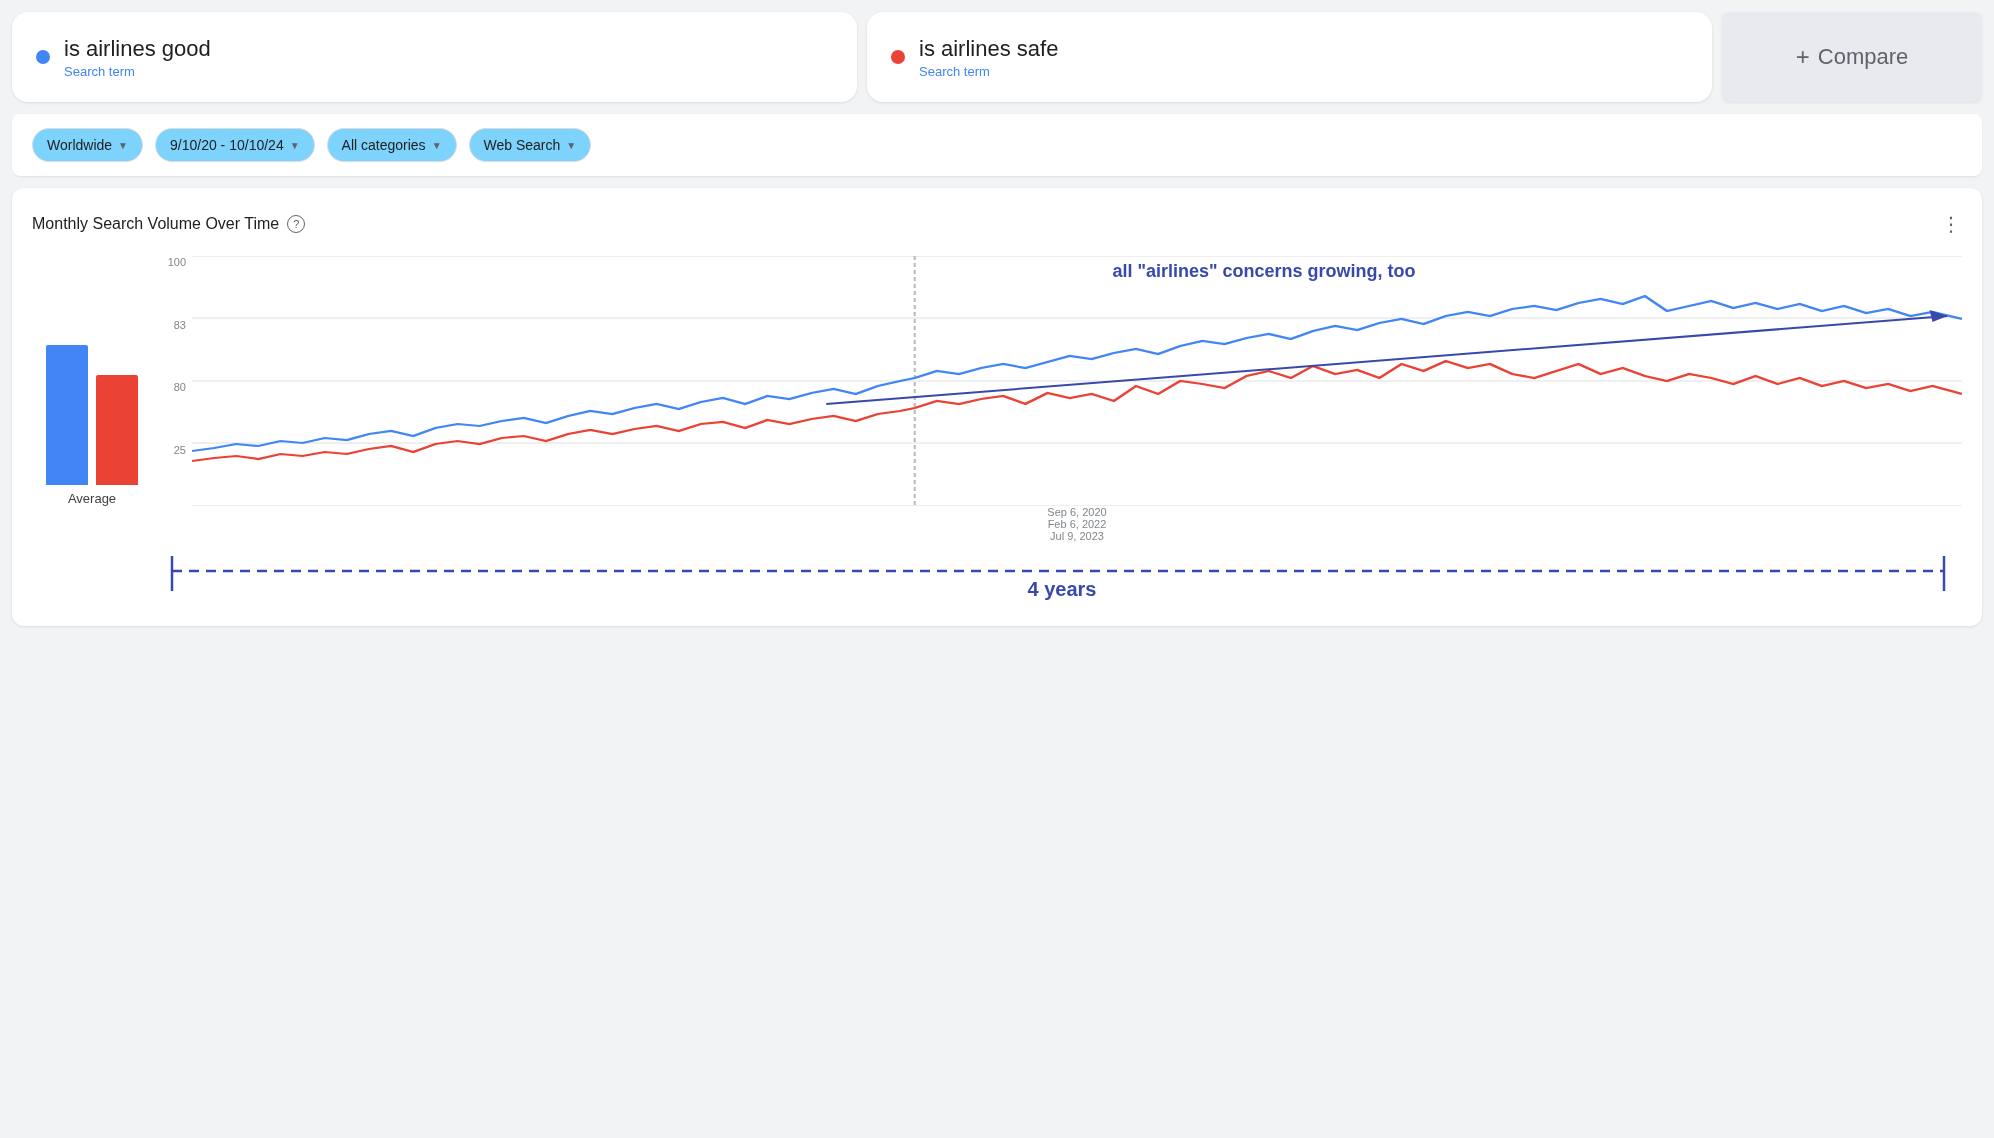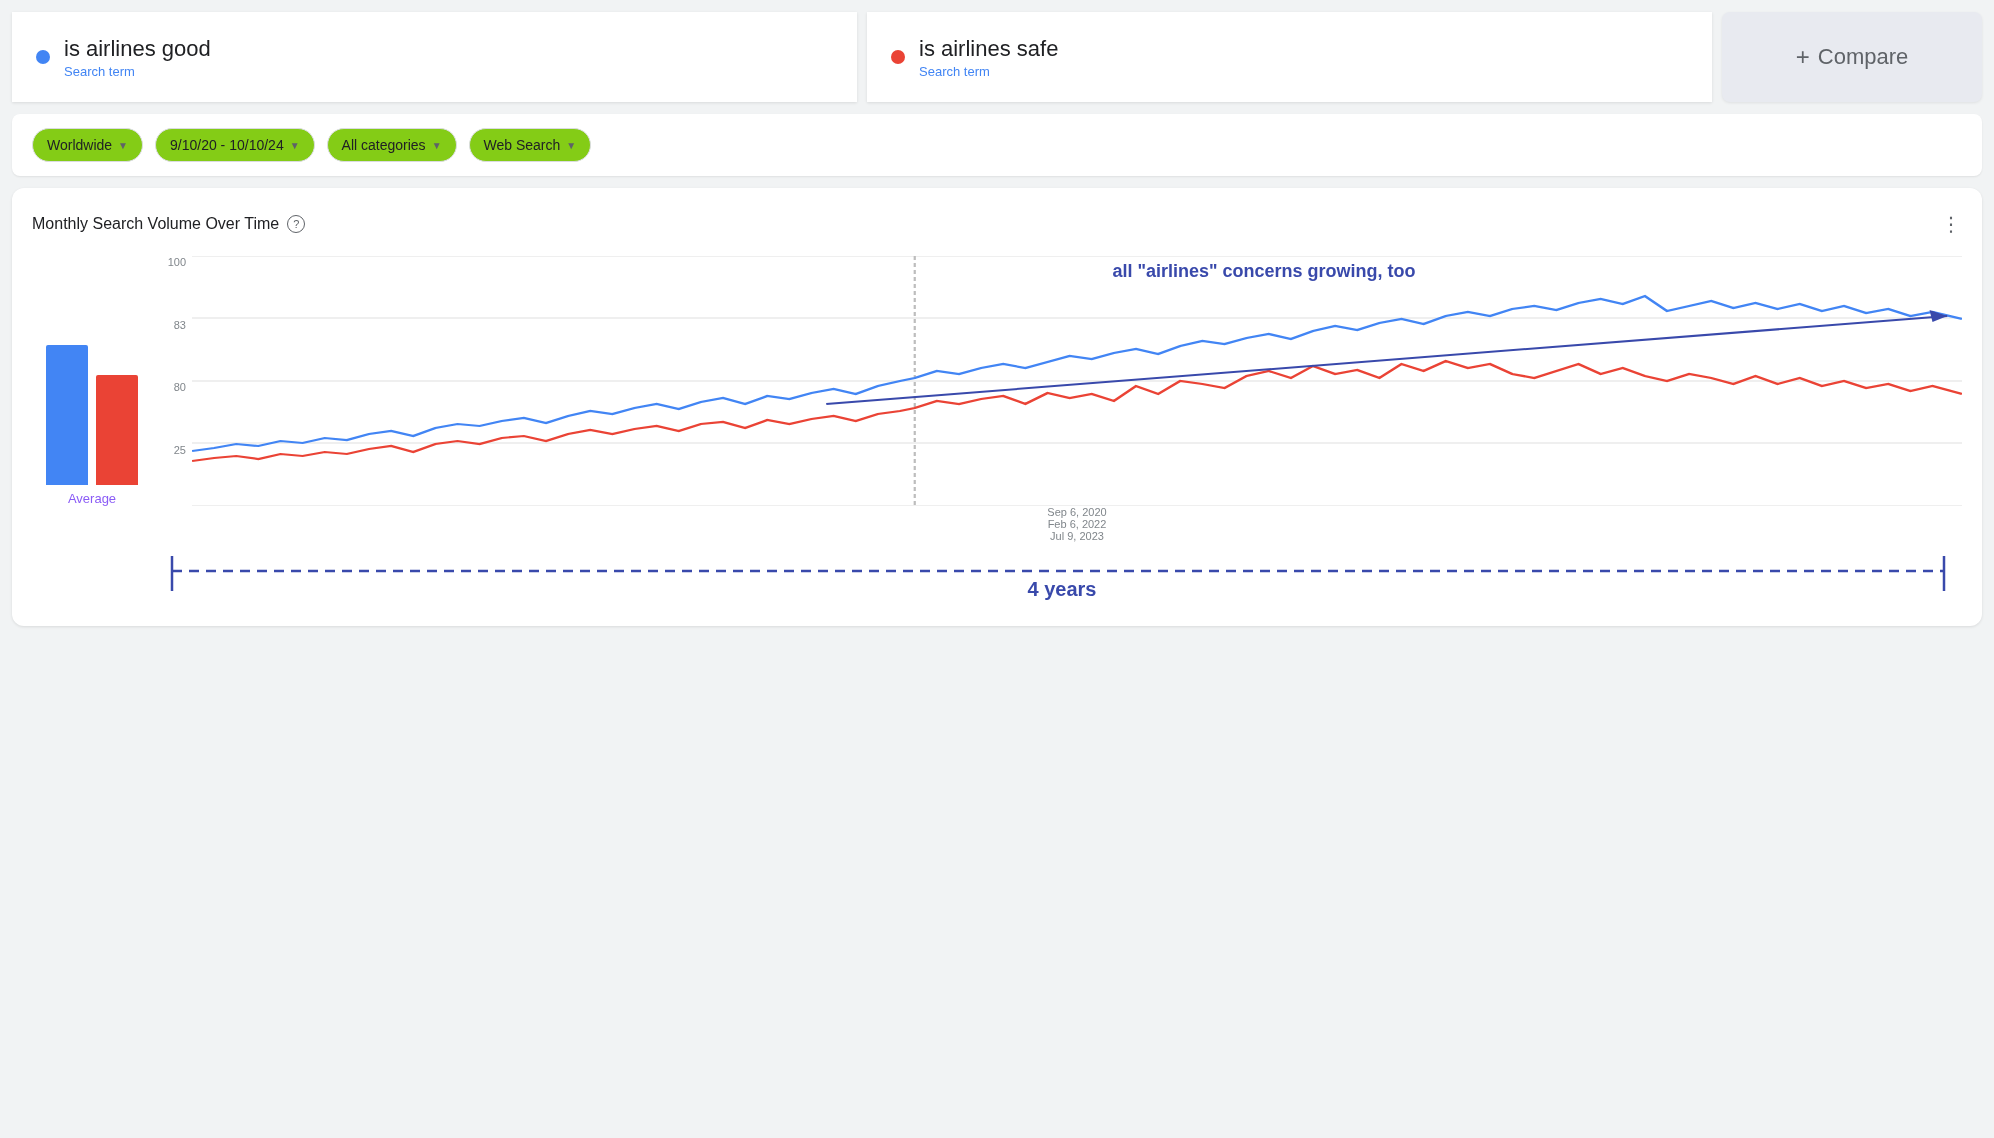--- a/index.html
+++ b/index.html
@@ -11,21 +11,21 @@
     }
 
     .top-bar {
       display: flex;
       gap: 10px;
       margin-bottom: 12px;
     }
 
     .search-term-card {
       background: #fff;
-      border-radius: 0;
+      border-radius: 16px;
       padding: 18px 24px;
       flex: 1;
       display: flex;
       align-items: center;
       gap: 14px;
       box-shadow: 0 1px 3px rgba(0,0,0,0.1);
       min-height: 90px;
     }
 
     .dot {
@@ -86,21 +86,21 @@
       box-shadow: 0 1px 2px rgba(0,0,0,0.08);
     }
 
     .filter-dropdown {
       display: flex;
       align-items: center;
       gap: 6px;
       padding: 8px 14px;
       border: 1px solid #dadce0;
       border-radius: 20px;
-      background: #84cc16;
+      background: #7dd3fc;
       cursor: pointer;
       font-size: 14px;
       color: #202124;
     }
 
     .filter-dropdown .chevron {
       font-size: 10px;
       color: #5f6368;
     }
 
@@ -177,21 +177,21 @@
     }
 
     .bar-red {
       width: 42px;
       background: #ea4335;
       border-radius: 2px 2px 0 0;
     }
 
     .avg-label {
       font-size: 13px;
-      color: #8b5cf6;
+      color: #404040;
       margin-top: 6px;
       text-align: center;
     }
 
     .line-chart-wrap {
       flex: 1;
       position: relative;
       height: 280px;
     }
 

